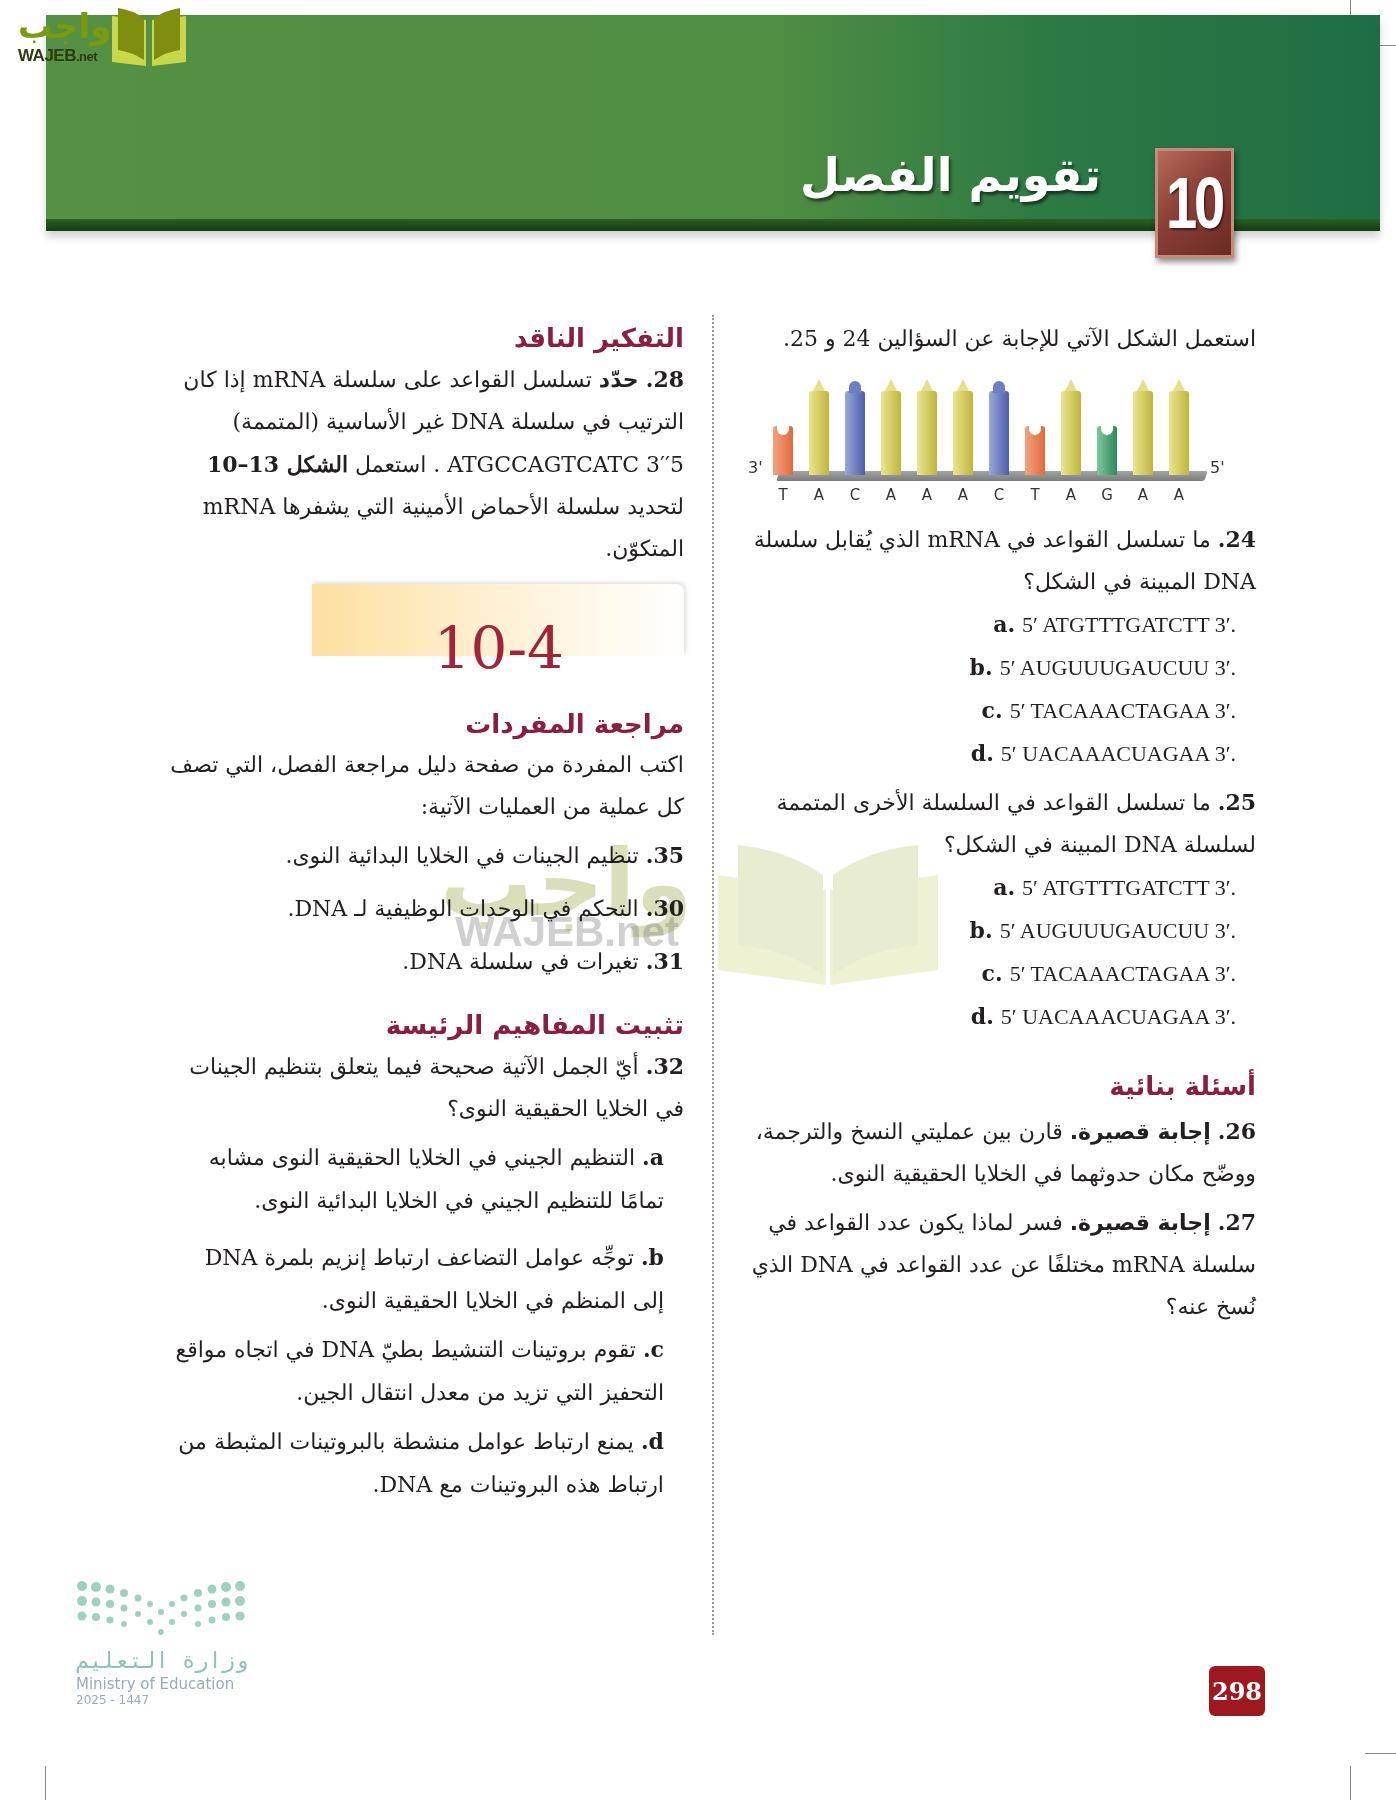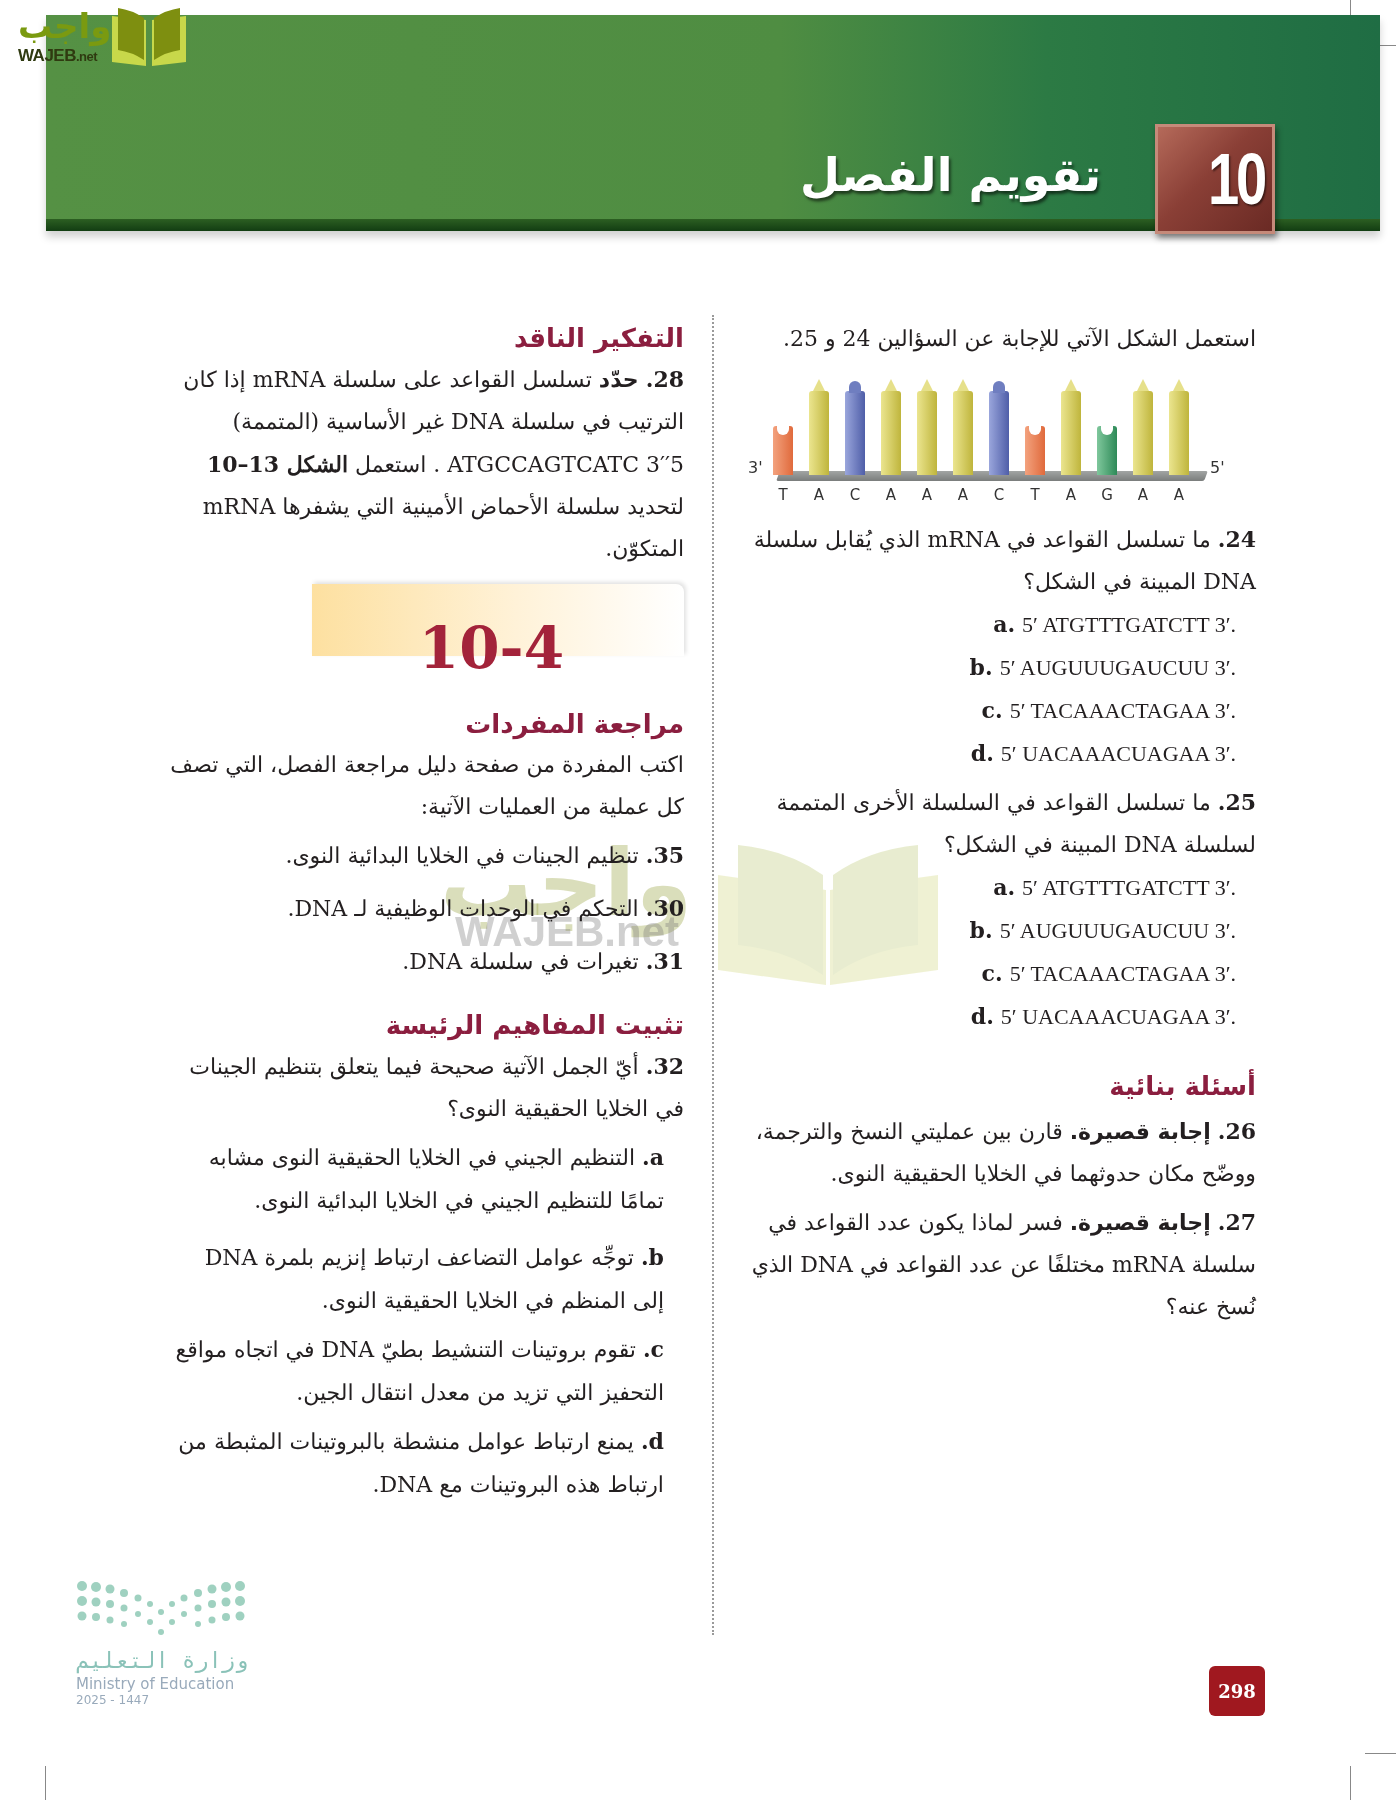--- a/index.html
+++ b/index.html
@@ -20,25 +20,25 @@
     content:""; position:absolute; left:0; right:0; bottom:0; height:12px;
     background:linear-gradient(180deg,#2c5f22,#123d12);
   }
   .chapter-title {
     position:absolute; right:295px; top:148px;
     font-family:"DejaVu Sans", sans-serif; font-weight:bold;
     font-size:46px; color:#ffffff; direction:rtl;
     text-shadow:2px 3px 3px rgba(0,0,0,0.55);
   }
   .chapter-badge {
-    position:absolute; left:1155px; top:124px; width:120px; height:110px;
+    position:absolute; left:1155px; top:148px; width:79px; height:110px;
     background:linear-gradient(135deg,#b56a5a 0%,#8a3f36 45%,#6a2a24 100%);
     border:3px solid #c58a7a; box-sizing:border-box;
     box-shadow:2px 4px 6px rgba(0,0,0,0.45);
-    display:flex; align-items:center; justify-content:flex-end;
+    display:flex; align-items:center; justify-content:flex-start;
   }
   .chapter-badge span {
     font-family:"Liberation Sans", sans-serif; font-weight:bold;
     font-size:72px; color:#ffffff; letter-spacing:-4px;
     transform:scaleX(0.78);
     text-shadow:2px 2px 2px rgba(0,0,0,0.5);
   }
   
   .wajeb-logo { position:absolute; left:8px; top:4px; width:185px; height:64px; }
   .wajeb-ar {
@@ -101,31 +101,31 @@
     position:relative; height:110px; margin:14px 0 10px 0;
   }
   .sec-tab .bg {
     position:absolute; right:0; top:0; width:372px; height:72px;
     background:linear-gradient(90deg,#fde0a0 0%,#fff2d8 55%,rgba(255,255,255,0) 100%);
     border-radius:0 8px 0 0;
     box-shadow:2px -2px 4px rgba(0,0,0,0.12);
   }
   .sec-tab .num {
     position:absolute; right:120px; top:30px; font-family:"DejaVu Serif", serif;
-    font-weight:bold; font-size:58px; color:#a3233a; direction:ltr;
+    font-weight:normal; font-size:58px; color:#a3233a; direction:ltr;
   }
   
   .moe { position:absolute; left:76px; top:1580px; width:180px; height:150px; }
   .moe .ar { font-family:Liberation Mono, monospace; font-size:22px; color:#8ac2b8; margin-top:8px; direction:rtl; text-align:left; }
   .moe .en { font-family:"DejaVu Sans", sans-serif; font-size:15px; color:#9ab; }
   .moe .yr { font-family:"DejaVu Sans", sans-serif; font-size:12px; color:#9ab; }
   .page-num {
     position:absolute; left:1209px; top:1666px; width:56px; height:50px;
     background:#a0181f; border-radius:6px; color:#fff;
-    font-family:"DejaVu Serif", serif; font-weight:bold; font-size:18px;
+    font-family:"DejaVu Serif", serif; font-weight:bold; font-size:24px;
     display:flex; align-items:center; justify-content:center;
   }
   
   .wm-book {
     position:absolute; left:708px; top:835px; width:240px; height:150px; opacity:0.55;
   }
   .wm-text {
     position:absolute; left:440px; top:830px; font-family:"DejaVu Sans", sans-serif;
     font-weight:bold; color:rgba(150,160,60,0.35); font-size:92px; direction:rtl;
   }

